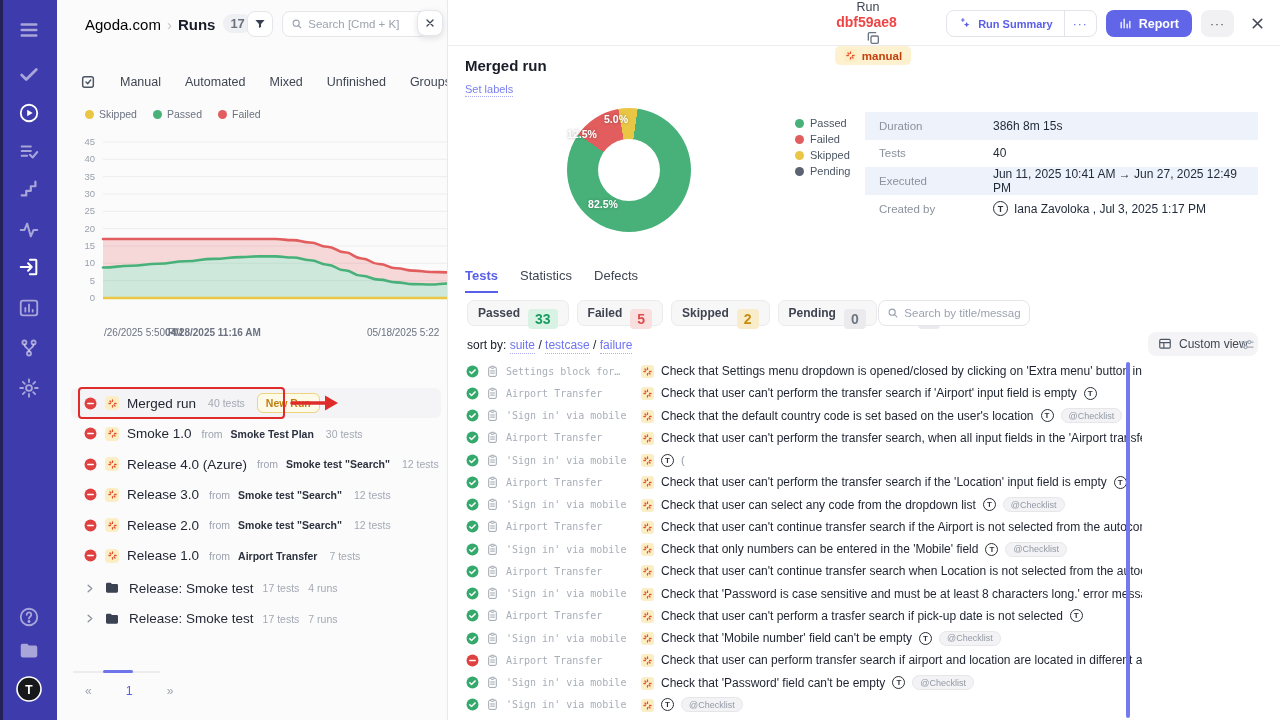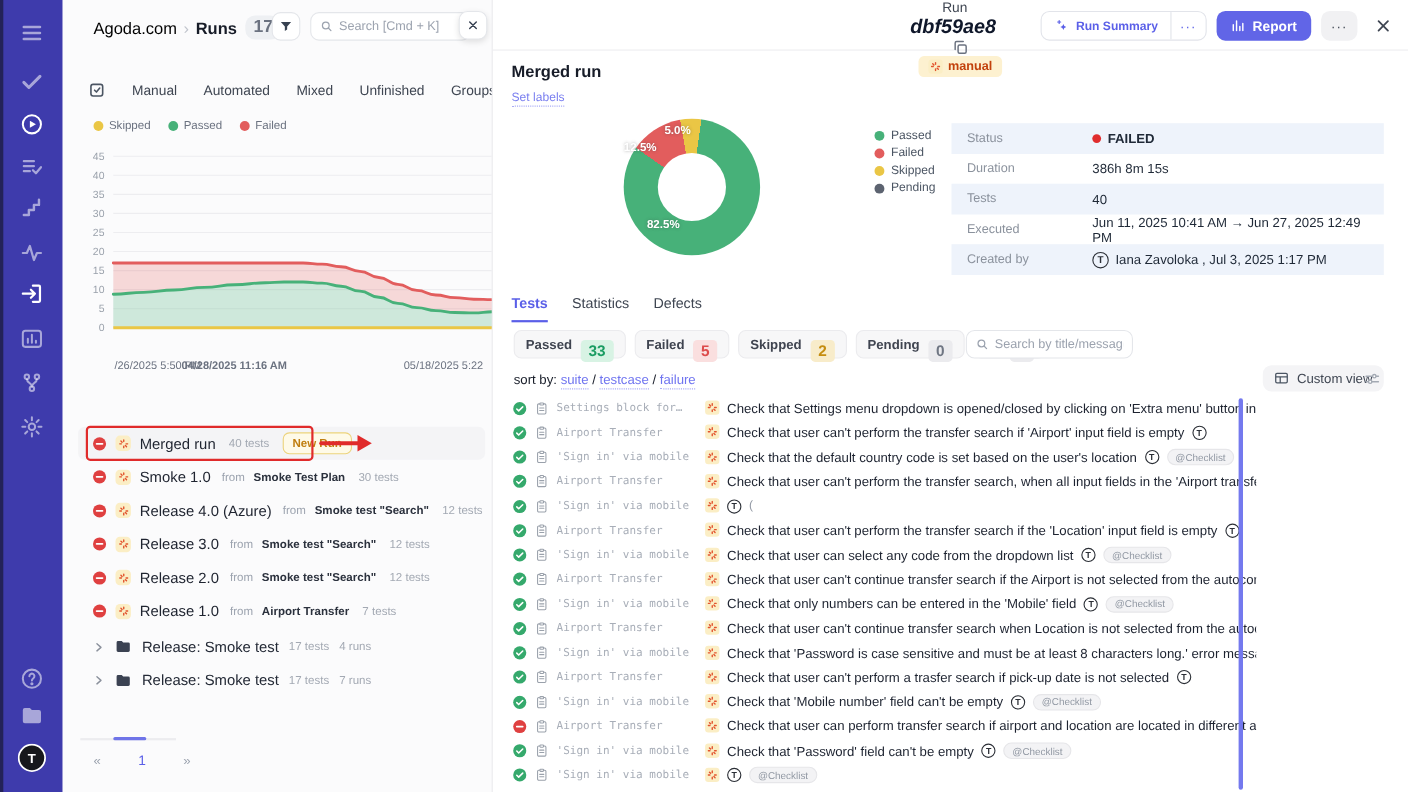--- a/index.html
+++ b/index.html
@@ -16,21 +16,21 @@
   .sb-icon svg { width:100%; height:100%; }
 
   
   #left-panel { position:absolute; left:57px; top:0; width:391px; height:720px;
     background:#fbfbfc; border-right:1px solid #e8e8ea; overflow:hidden; }
   .crumb { position:absolute; top:14px; left:28px; font-size:15px; white-space:nowrap; }
   .crumb .proj { color:#000000; }
   .crumb .sep { color:#c0c4cc; margin:0 6px; }
   .crumb .page { color:#171c28; font-weight:bold; }
   .crumb .count { display:inline-block; margin-left:8px; background:#eef0f3; color:#6b7280;
-    font-size:16px; font-weight:bold; border-radius:9px; padding:2px 7px; vertical-align:2px; }
+    font-size:13px; font-weight:bold; border-radius:9px; padding:2px 7px; vertical-align:2px; }
   .icon-btn { position:absolute; display:flex; align-items:center; justify-content:center;
     border:1px solid #e4e6ea; background:#fff; border-radius:8px; cursor:pointer; color:#374151; }
   #filter-btn { left:190px; top:11px; width:26px; height:26px; }
   #lp-search { position:absolute; left:225px; top:11px; width:146px; height:26px;
     border:1px solid #e4e6ea; border-radius:8px; background:#fff; display:flex; align-items:center; padding:0 8px; gap:6px; }
   #lp-search input { border:0; outline:0; width:100%; font-size:11.5px; color:#374151; background:transparent;
     font-family:"Liberation Sans", sans-serif; }
   #lp-search input::placeholder { color:#9ca3af; }
   #lp-close { left:360px; top:10px; width:26px; height:26px; box-shadow:0 2px 6px rgba(0,0,0,.12); }
   .lp-tabs { position:absolute; top:74px; left:23px; display:flex; align-items:center; gap:24px; }
@@ -69,21 +69,21 @@
   .pager { position:absolute; top:682px; left:22px; display:flex; align-items:center; gap:22px; }
   .pager .nav { color:#9ca3af; font-size:12px; cursor:pointer; padding:2px 6px; }
   .pager .pg { color:#5a5fe8; font-size:12.5px; cursor:pointer; padding:2px 6px; }
 
   
   #right-panel { position:absolute; left:448px; top:0; width:832px; height:720px; background:#fff; }
   #rp-header { position:absolute; left:0; top:0; width:832px; height:46px; border-bottom:1px solid #ededf0;
     display:flex; align-items:center;flex-direction:column; }
   .rp-dot { width:7px; height:7px; border-radius:50%; background:#e24a4a; margin-left:18px; }
   .rp-runlabel { font-size:12.5px; color:#3f4652; margin-left:8px; }
-  .rp-runid { font-size:18px; font-weight:bold; color:#0f172a; margin-left:5px;font-style:italic; }
+  .rp-runid { font-size:14px; font-weight:bold; color:#ef4444; margin-left:5px; }
   .copy-btn { width:16px; height:16px; color:#6b7280; margin-left:18px; cursor:pointer; }
   .badge-manual { display:flex; align-items:center; gap:5px; background:#fdf1d0; border-radius:5px;
     padding:3px 9px; margin-left:18px; font-size:11.5px; font-weight:bold; color:#c2410c; }
   .rp-actions { position:absolute; right:14px; top:10px; display:flex; align-items:center; gap:9px; }
   .btn-summary { display:flex; align-items:stretch; border:1px solid #e2e4ea; border-radius:8px;
     background:#fff; overflow:hidden; }
   .btn-summary .main { display:flex; align-items:center; gap:7px; padding:0 11px; height:25px;
     color:#5a5fe8; font-size:11px; font-weight:bold; cursor:pointer; }
   .btn-summary .more { border-left:1px solid #e2e4ea; display:flex; align-items:center;
     padding:0 8px; color:#5a5fe8; font-size:12px; cursor:pointer; letter-spacing:1px; }
@@ -560,24 +560,20 @@
         <span>Skipped</span>
       </div>
       <div class="li">
         <span class="dot" style="background: rgb(92, 99, 112);"></span>
         <span>Pending</span>
       </div>
     </div>
 
   <div id="info-table">
       <div class="info-row">
-        <span class="lab">Status</span>
-        <span class="val val-failed"><span class="fdot"></span>FAILED</span>
-      </div>
-      <div class="info-row">
         <span class="lab">Duration</span>
         <span class="val">386h 8m 15s</span>
       </div>
       <div class="info-row">
         <span class="lab">Tests</span>
         <span class="val">40</span>
       </div>
       <div class="info-row">
         <span class="lab">Executed</span>
         <span class="val">Jun 11, 2025 10:41 AM → Jun 27, 2025 12:49 PM</span>

